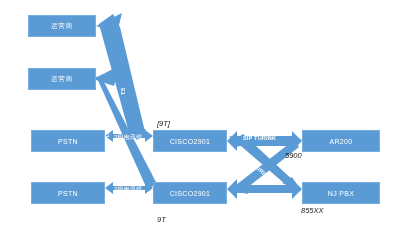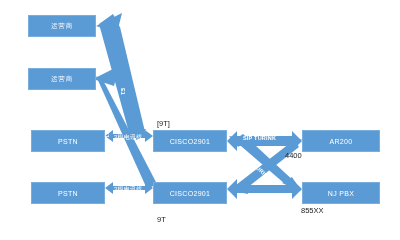--- a/index.html
+++ b/index.html
@@ -54,20 +54,21 @@
   .edge-label.cjk {
     font-size: 6px;
     font-weight: normal;
   }
   .plain-label {
     position: absolute;
     color: #1a1a1a;
     font-size: 7.5px;
     white-space: nowrap;
     z-index: 7;
+    font-style: italic;
   }
   .rot-90 { transform: rotate(90deg); transform-origin: left top; }
   .rot-dgn { transform: rotate(42deg); transform-origin: left top; }
 </style>
 </head>
 <body>
 
 <div id="canvas">
 
   <svg id="svg-layer" viewBox="0 0 400 236">
@@ -140,17 +141,17 @@
   <div class="edge-label cjk" style="left:114px; top:185px;">3根电讯线</div>
 
   <div class="edge-label" style="left:243px; top:135px;">SIP TURINK</div>
 
   <div class="edge-label rot-dgn" style="left:248px; top:155px;">SIP TURINK</div>
 
   <div class="plain-label" style="left:157px; top:119px;">[9T]</div>
 
   <div class="plain-label" style="left:157px; top:171px;margin-top:44px;">9T</div>
 
-  <div class="plain-label" style="left:285px; top:151px;">4400</div>
+  <div class="plain-label" style="left:285px; top:151px;">5900</div>
 
   <div class="plain-label" style="left:301px; top:206px;text-align:center;">855XX</div>
 
 </div>
 
 </body></html>

